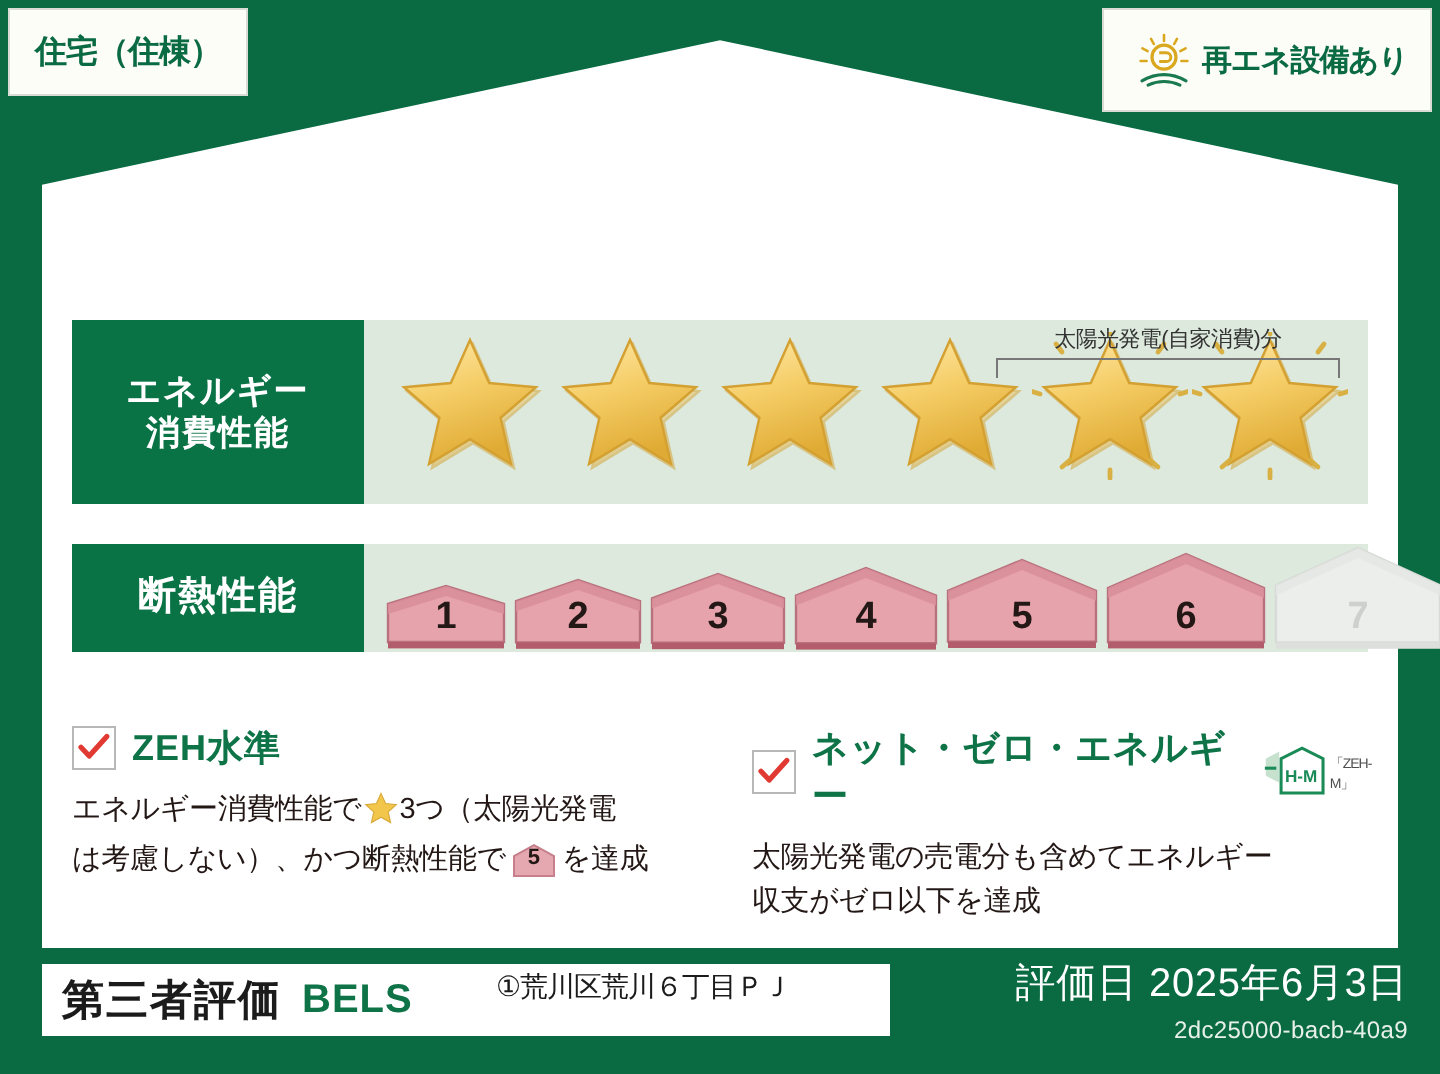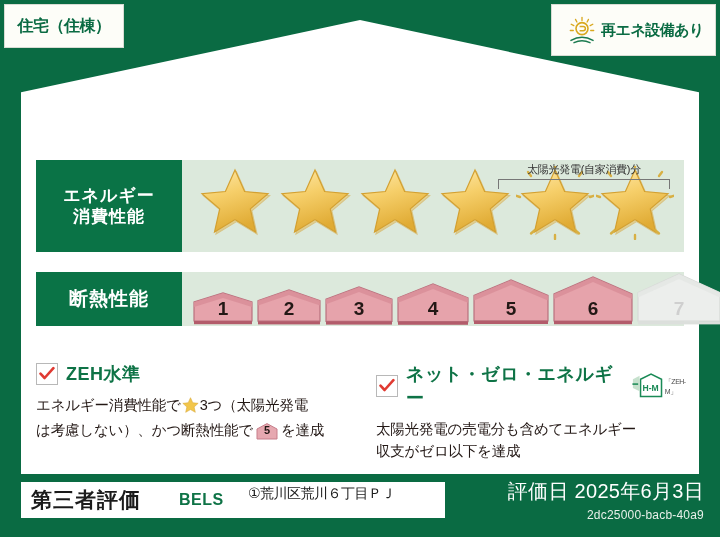--- a/index.html
+++ b/index.html
@@ -109,21 +109,21 @@
   .zehm-logo{display:inline-flex;align-items:flex-end;gap:1px;vertical-align:-6px;margin-left:2px;}
   .zehm-cap{font-size:7px;color:#4d4d4d;letter-spacing:-0.5px;padding-bottom:2px;}
 
   
   .footer-white{
     position:absolute;left:21px;top:482px;width:424px;height:36px;
     background:#ffffff;display:flex;align-items:center;padding-left:10px;
     box-sizing:border-box;gap:10px;
   }
   .f-third{font-size:21px;font-weight:bold;color:#1b1b1b;letter-spacing:1px;}
-  .f-bels{font-size:16px;font-weight:bold;color:#0e7346;letter-spacing:0.5px;margin-left:28px;}
+  .f-bels{font-size:20px;font-weight:bold;color:#0e7346;letter-spacing:0.5px;}
   .footer-addr{
     position:absolute;left:248px;top:482px;height:23px;display:flex;align-items:center;
     font-size:14px;color:#1b1b1b;letter-spacing:-0.5px;white-space:nowrap;
   }
   .footer-right{
     position:absolute;right:16px;top:478px;width:300px;text-align:right;color:#ffffff;
   }
   .f-date{font-size:20px;letter-spacing:0.3px;}
   .f-id{font-size:12px;margin-top:3px;color:#e8f0ea;letter-spacing:0.2px;}
 </style>

